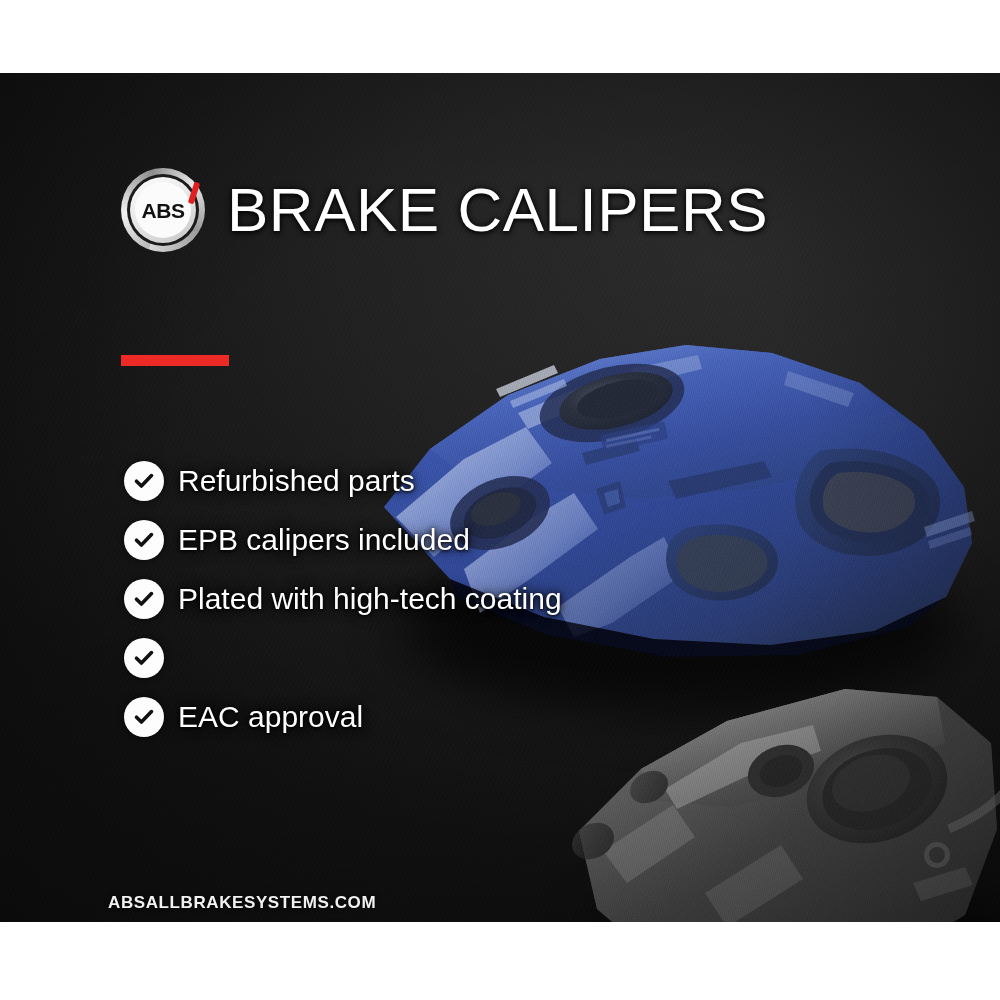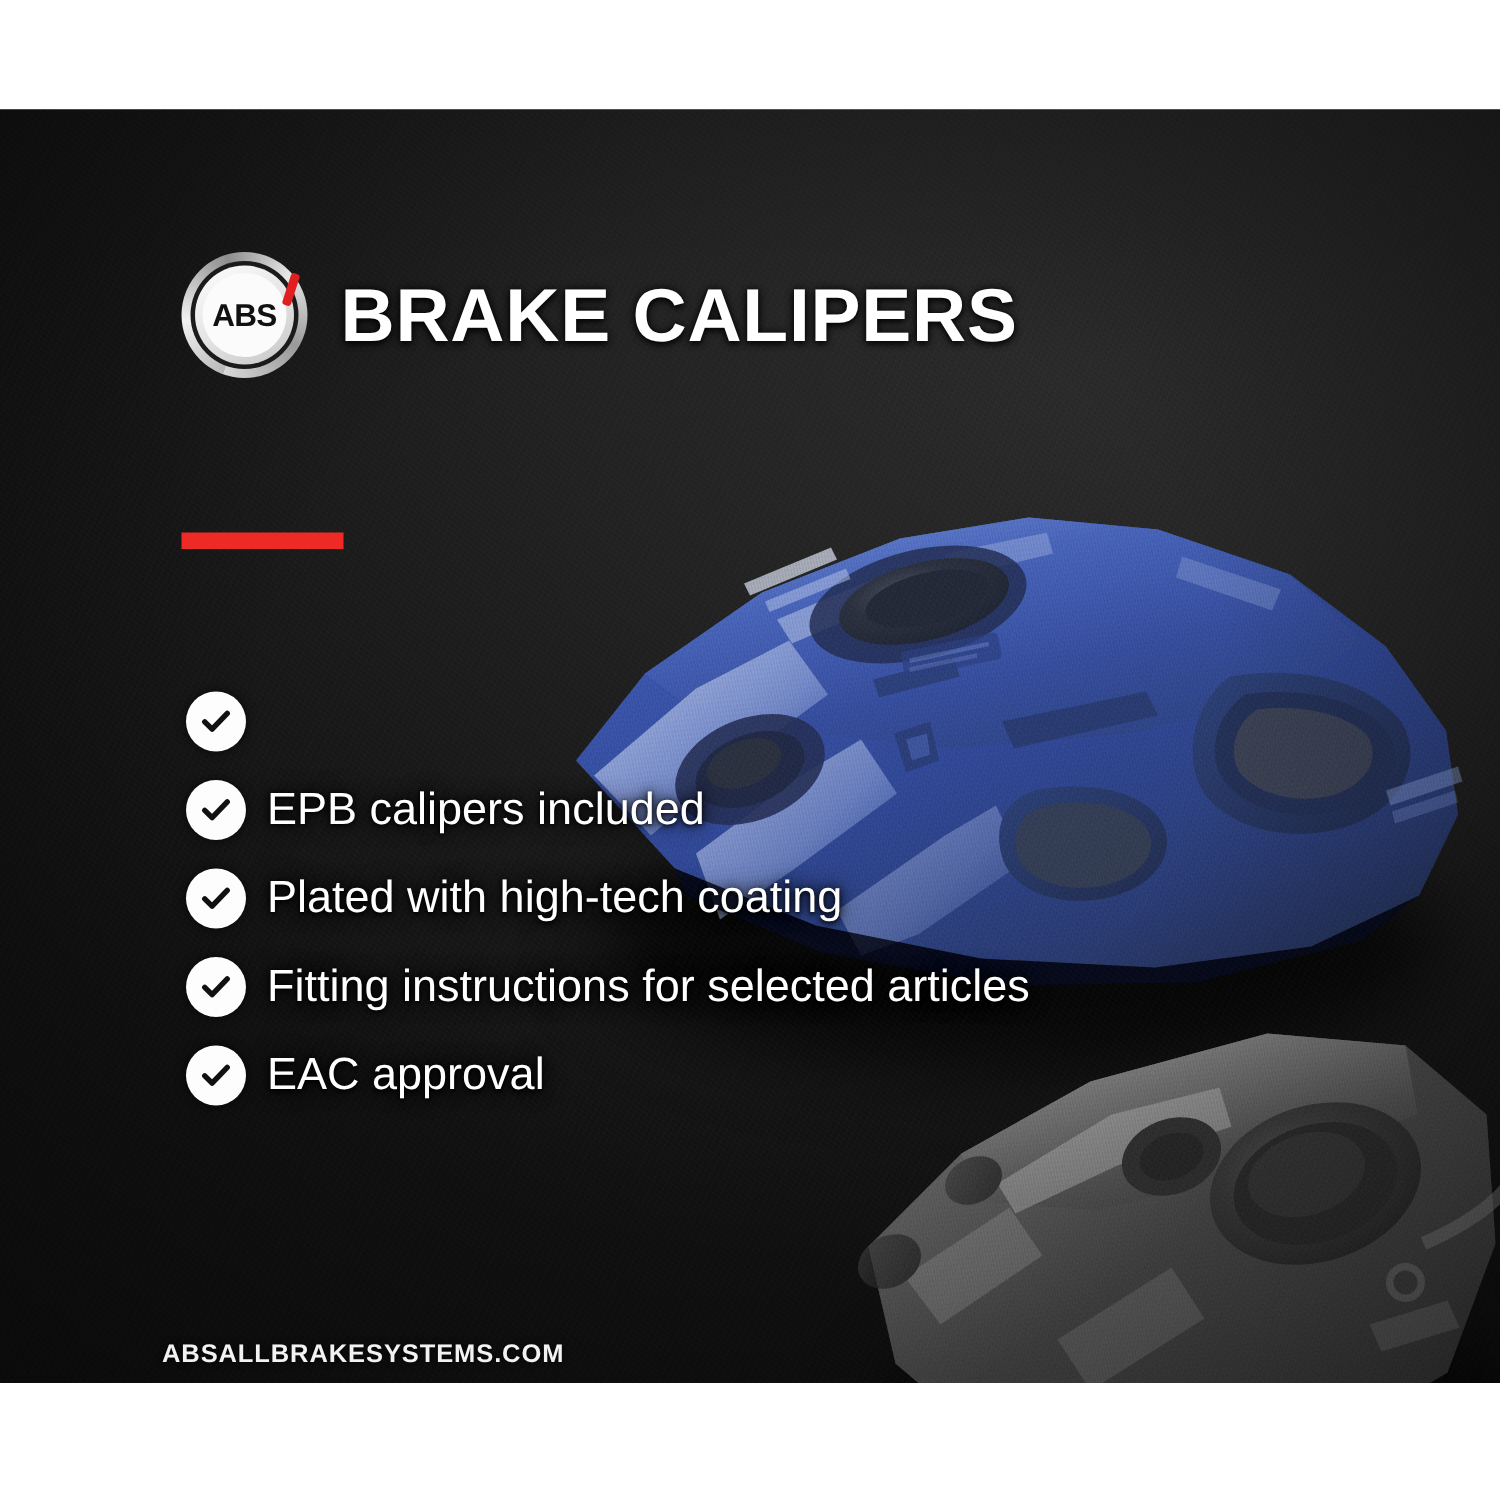--- a/index.html
+++ b/index.html
@@ -108,22 +108,22 @@
     position: absolute;
     top: 14px;
     right: 8px;
     width: 6px;
     height: 22px;
     background: #e02020;
     border-radius: 2px;
     transform: rotate(18deg);
   }
   #title {
-    font-size: 50px;
-    font-weight: bold;
+    font-size: 62px;
+    font-weight: normal;
     color: #ffffff;
     letter-spacing: 0.5px;
     line-height: 1;
     white-space: nowrap;
     text-shadow: 0 0 6px rgba(0,0,0,.85), 0 2px 4px rgba(0,0,0,.7);
   }
 
   
   #accent-rule {
     position: absolute;
@@ -397,20 +397,21 @@
     <div id="accent-rule"></div>
 
     <div id="features">
 
       <div class="feature">
         <span class="check-circle">
           <svg width="24" height="24" viewBox="0 0 24 24" aria-hidden="true">
             <path d="M4.5 12.2 L9.4 17.1 L19.5 6.6" fill="none" stroke="#111111" stroke-width="3.6" stroke-linecap="round" stroke-linejoin="round"></path>
           </svg>
         </span>
+        <span class="feature-label">Refurbished parts</span>
       </div>
 
       <div class="feature">
         <span class="check-circle">
           <svg width="24" height="24" viewBox="0 0 24 24" aria-hidden="true">
             <path d="M4.5 12.2 L9.4 17.1 L19.5 6.6" fill="none" stroke="#111111" stroke-width="3.6" stroke-linecap="round" stroke-linejoin="round"></path>
           </svg>
         </span>
         <span class="feature-label">EPB calipers included</span>
       </div>
@@ -423,21 +424,20 @@
         </span>
         <span class="feature-label">Plated with high-tech coating</span>
       </div>
 
       <div class="feature">
         <span class="check-circle">
           <svg width="24" height="24" viewBox="0 0 24 24" aria-hidden="true">
             <path d="M4.5 12.2 L9.4 17.1 L19.5 6.6" fill="none" stroke="#111111" stroke-width="3.6" stroke-linecap="round" stroke-linejoin="round"></path>
           </svg>
         </span>
-        <span class="feature-label">Fitting instructions for selected articles</span>
       </div>
 
       <div class="feature">
         <span class="check-circle">
           <svg width="24" height="24" viewBox="0 0 24 24" aria-hidden="true">
             <path d="M4.5 12.2 L9.4 17.1 L19.5 6.6" fill="none" stroke="#111111" stroke-width="3.6" stroke-linecap="round" stroke-linejoin="round"></path>
           </svg>
         </span>
         <span class="feature-label">EAC approval</span>
       </div>

